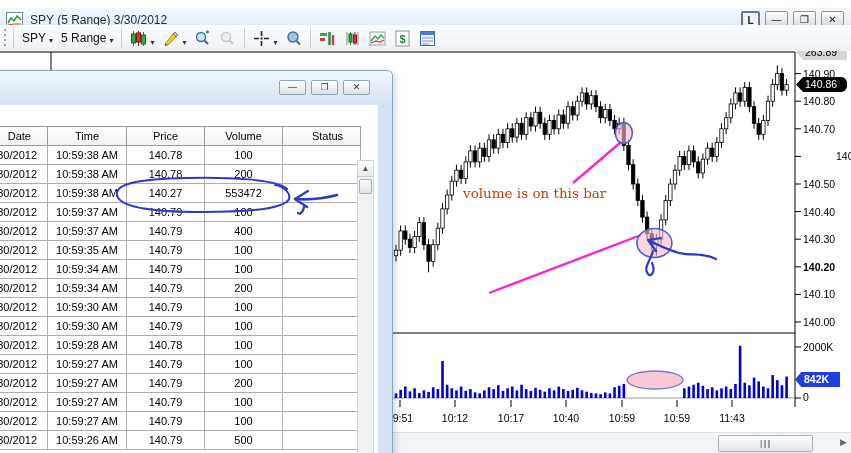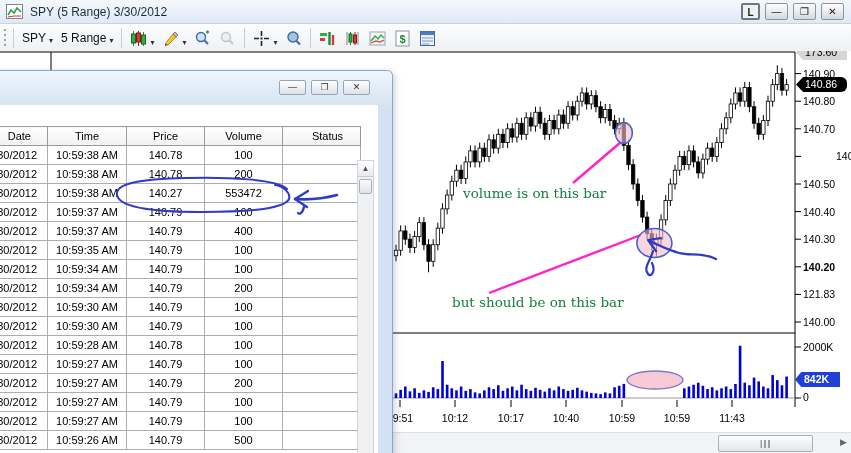--- a/index.html
+++ b/index.html
@@ -1,21 +1,21 @@
 <!DOCTYPE html>
 <html><head>
 <meta charset="utf-8">
 <style>
   * { margin:0; padding:0; box-sizing:border-box; }
   html,body { width:851px; height:453px; overflow:hidden;
     font-family:"Liberation Sans", sans-serif; background:#fff; }
   #app { position:relative; width:851px; height:453px; background:#fff; }
 
   
-  .titlebar { position:absolute; left:0; top:0; width:851px; height:24px;
+  .titlebar { position:absolute; left:0; top:8px; width:851px; height:24px;
     background:linear-gradient(#f4f8fc,#dfe9f5); border-bottom:1px solid #c9d4e2;
     display:flex; align-items:center; padding:0 6px; z-index:10; }
   .title-icon { width:17px; height:15px; margin-right:7px; flex:0 0 auto; }
   .title-text { font-size:12px; color:#1d2b3a; }
   .cap-btns { position:absolute; right:7px; top:3px; display:flex; gap:5px; }
   .cap-btn { width:23px; height:17px; font-size:10px; line-height:15px; text-align:center;
     color:#222; background:linear-gradient(#fefefe,#d5d9de); border:1px solid #8a93a0;
     border-radius:2px; cursor:default; }
   .cap-btn.link { width:19px; background:#eef1f4; border:2px solid #6d7682; font-weight:bold; }
 
@@ -38,21 +38,21 @@
   .ax-label { position:absolute; font-size:10.5px; color:#000; z-index:2; }
   .tag { position:absolute; z-index:3; font-size:10.5px; height:15px; line-height:15px;
     padding:0 4px 0 9px; clip-path:polygon(0 50%,14% 0,100% 0,100% 100%,14% 100%);
     white-space:nowrap; }
   .tag.gray  { background:#d6d6d6; color:#000; }
   .tag.black { background:#000; color:#fff;border-radius:6px; }
   .tag.blue  { background:#1e3fd9; color:#fff; font-weight:bold; }
   .time-label { position:absolute; top:412px; font-size:10.5px; color:#000;
     transform:translateX(-50%); z-index:2; }
   .anno-text { position:absolute; font-family:"DejaVu Serif", serif; font-size:13.5px;
-    color:#15803d; z-index:2; white-space:nowrap; }
+    color:#c2410c; z-index:2; white-space:nowrap; }
 
   
   .hscroll { position:absolute; left:0; top:432px; width:851px; height:21px;
     background:#f2f3f5; border-top:1px solid #dcdfe3; z-index:1; }
   .hthumb { position:absolute; left:718px; top:2px; width:95px; height:17px;
     background:linear-gradient(#fdfdfd,#e4e6e9); border:1px solid #aab0b8; border-radius:2px; }
   .hgrip { position:absolute; left:50%; top:4px; transform:translateX(-50%);
     width:11px; height:8px;
     background:repeating-linear-gradient(90deg,#9aa0a8 0 2px, transparent 2px 4px); }
   .harrow { position:absolute; right:4px; top:4px; font-size:9px; color:#606870; }
@@ -361,28 +361,27 @@
       <rect x="784.9" y="84.63999999999623" width="3.4" height="5.520000000002824" fill="#fff" stroke="#000" stroke-width="0.8"></rect>
       <line x1="573" y1="183" x2="621" y2="142" stroke="#ff22cc" stroke-width="2.4"></line>
       <line x1="489" y1="293" x2="641" y2="235" stroke="#ff22cc" stroke-width="2.4"></line>
       <ellipse cx="623.85" cy="133" rx="8.5" ry="10.5" fill="#f5bcc9" fill-opacity="0.62" stroke="#4a5fd0" stroke-width="1.6"></ellipse>
       <ellipse cx="654.4000000000001" cy="243" rx="17.5" ry="14.5" fill="#f5bcc9" fill-opacity="0.62" stroke="#4a5fd0" stroke-width="1.6"></ellipse>
       <ellipse cx="655" cy="380" rx="28" ry="9" fill="#f5bcc9" fill-opacity="0.8" stroke="#7a7ad0" stroke-width="1.4"></ellipse>
       <path d="M 716 259 C 700 251, 688 257, 676 252 C 666 249, 658 245, 650 241" fill="none" stroke="#2e3bc7" stroke-width="2.4" stroke-linecap="round"></path>
       <path d="M 648 240 L 661 238 M 648 240 L 656 251 M 653 251 C 650 262, 643 268, 648 274 C 651 278, 656 271, 652 263" fill="none" stroke="#2e3bc7" stroke-width="2.2" stroke-linecap="round"></path>
     </svg>
 
-  <div class="tag gray" style="left:796px; top:45px; width:51px;">173.60</div>
+  <div class="tag gray" style="left:796px; top:45px; width:51px;">263.89</div>
   <div class="tag black" style="left:796px; top:77px; width:51px;">140.86</div>
   <div class="ax-label" style="left:803px; top:341px;">2000K</div>
   <div class="ax-label" style="left:803px; top:391px;">0</div>
   <div class="tag blue" style="left:795px; top:372px; width:45px;">842K</div>
 
   <div class="anno-text" style="left:463px; top:185px;">volume is on this bar</div>
-  <div class="anno-text" style="left:452px; top:294px;">but should be on this bar</div>
 
   <div class="hscroll">
     <div class="hthumb">
       <div class="hgrip"></div>
     </div>
     <div class="harrow">▶</div>
   </div>
 
   <div class="tns">
     <div class="tns-titlebar">
@@ -645,21 +644,21 @@
     </div>
     <div class="tb-btn">
       <svg class="tb-ico" viewBox="0 0 17 17">
         <rect x="1.5" y="1.5" width="14" height="14" fill="#eaf1fa" stroke="#3a66a8"></rect>
         <rect x="1.5" y="1.5" width="14" height="3.5" fill="#4a7ec2"></rect>
         <path d="M3 8 H14 M3 11 H14 M3 14 H10" stroke="#7e9cc4"></path>
       </svg>
     </div>
   </div>
 <div class="ax-label" style="left: 803px; top: 316px;">140.00</div>
-    <div class="ax-label" style="left: 803px; top: 288.4px;">121.83</div>
+    <div class="ax-label" style="left: 803px; top: 288.4px;">140.10</div>
     <div class="ax-label" style="left: 803px; top: 260.8px; font-weight: bold;">140.20</div>
     <div class="ax-label" style="left: 803px; top: 233.2px;">140.30</div>
     <div class="ax-label" style="left: 803px; top: 205.6px;">140.40</div>
     <div class="ax-label" style="left: 803px; top: 178px;">140.50</div>
     <div class="ax-label" style="left: 836px; top: 150.4px;">140.60</div>
     <div class="ax-label" style="left: 803px; top: 122.8px;">140.70</div>
     <div class="ax-label" style="left: 803px; top: 95.2px;">140.80</div>
     <div class="ax-label" style="left: 803px; top: 67.6px;">140.90</div>
     <div class="time-label" style="left: 400px;">09:51</div>
     <div class="time-label" style="left: 455px;">10:12</div>

